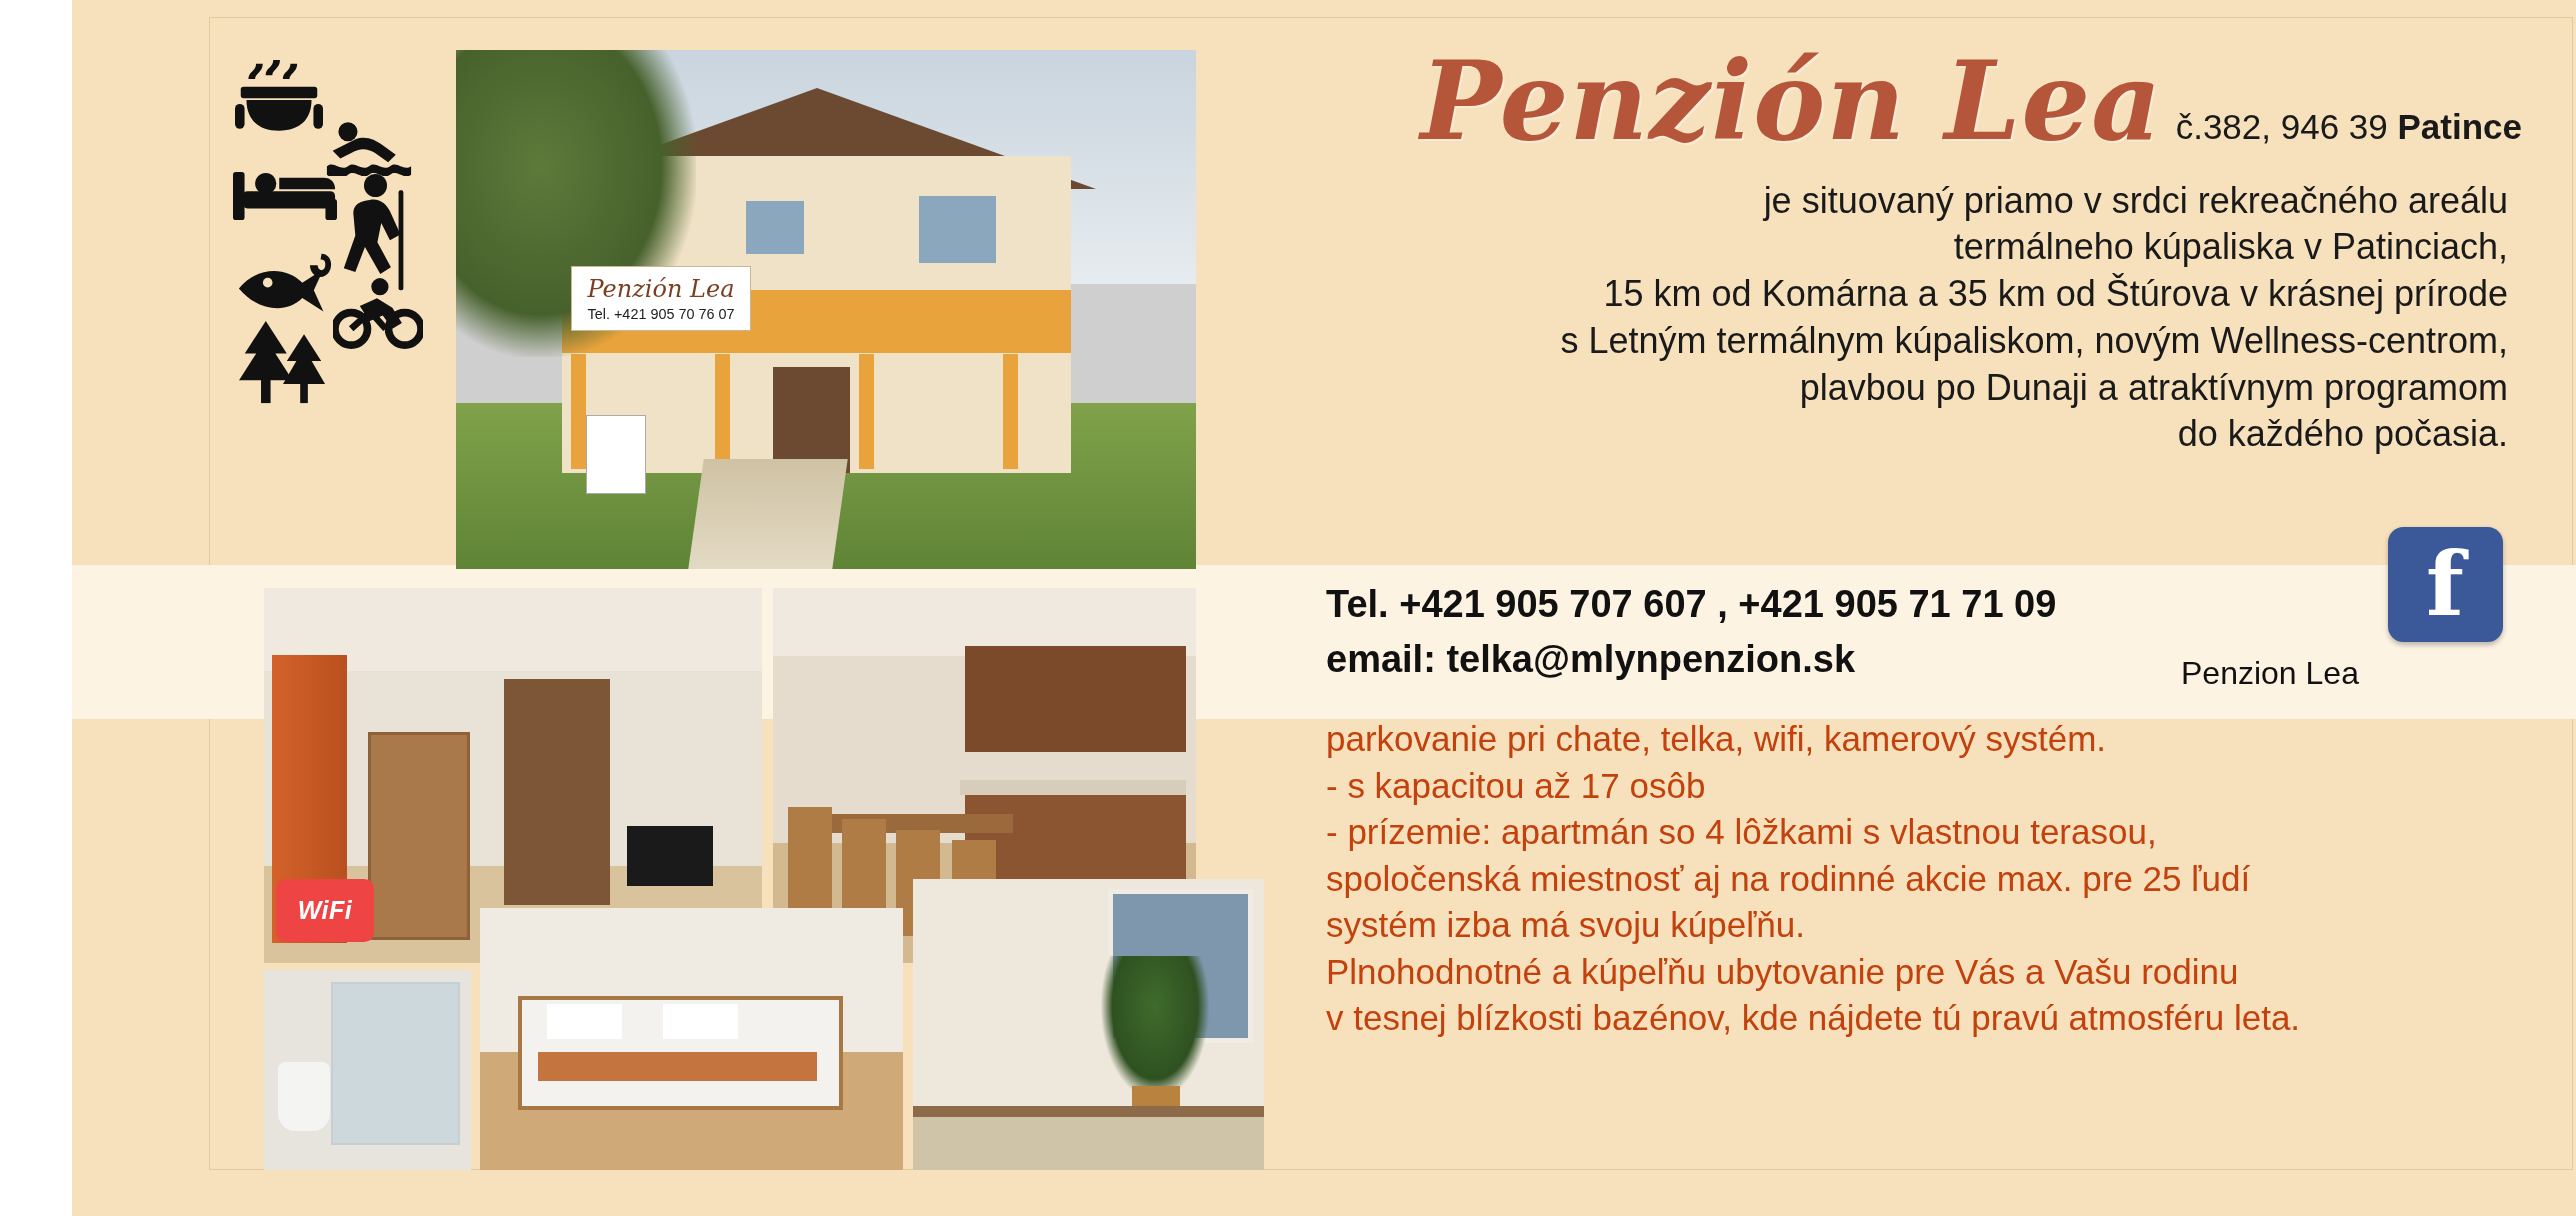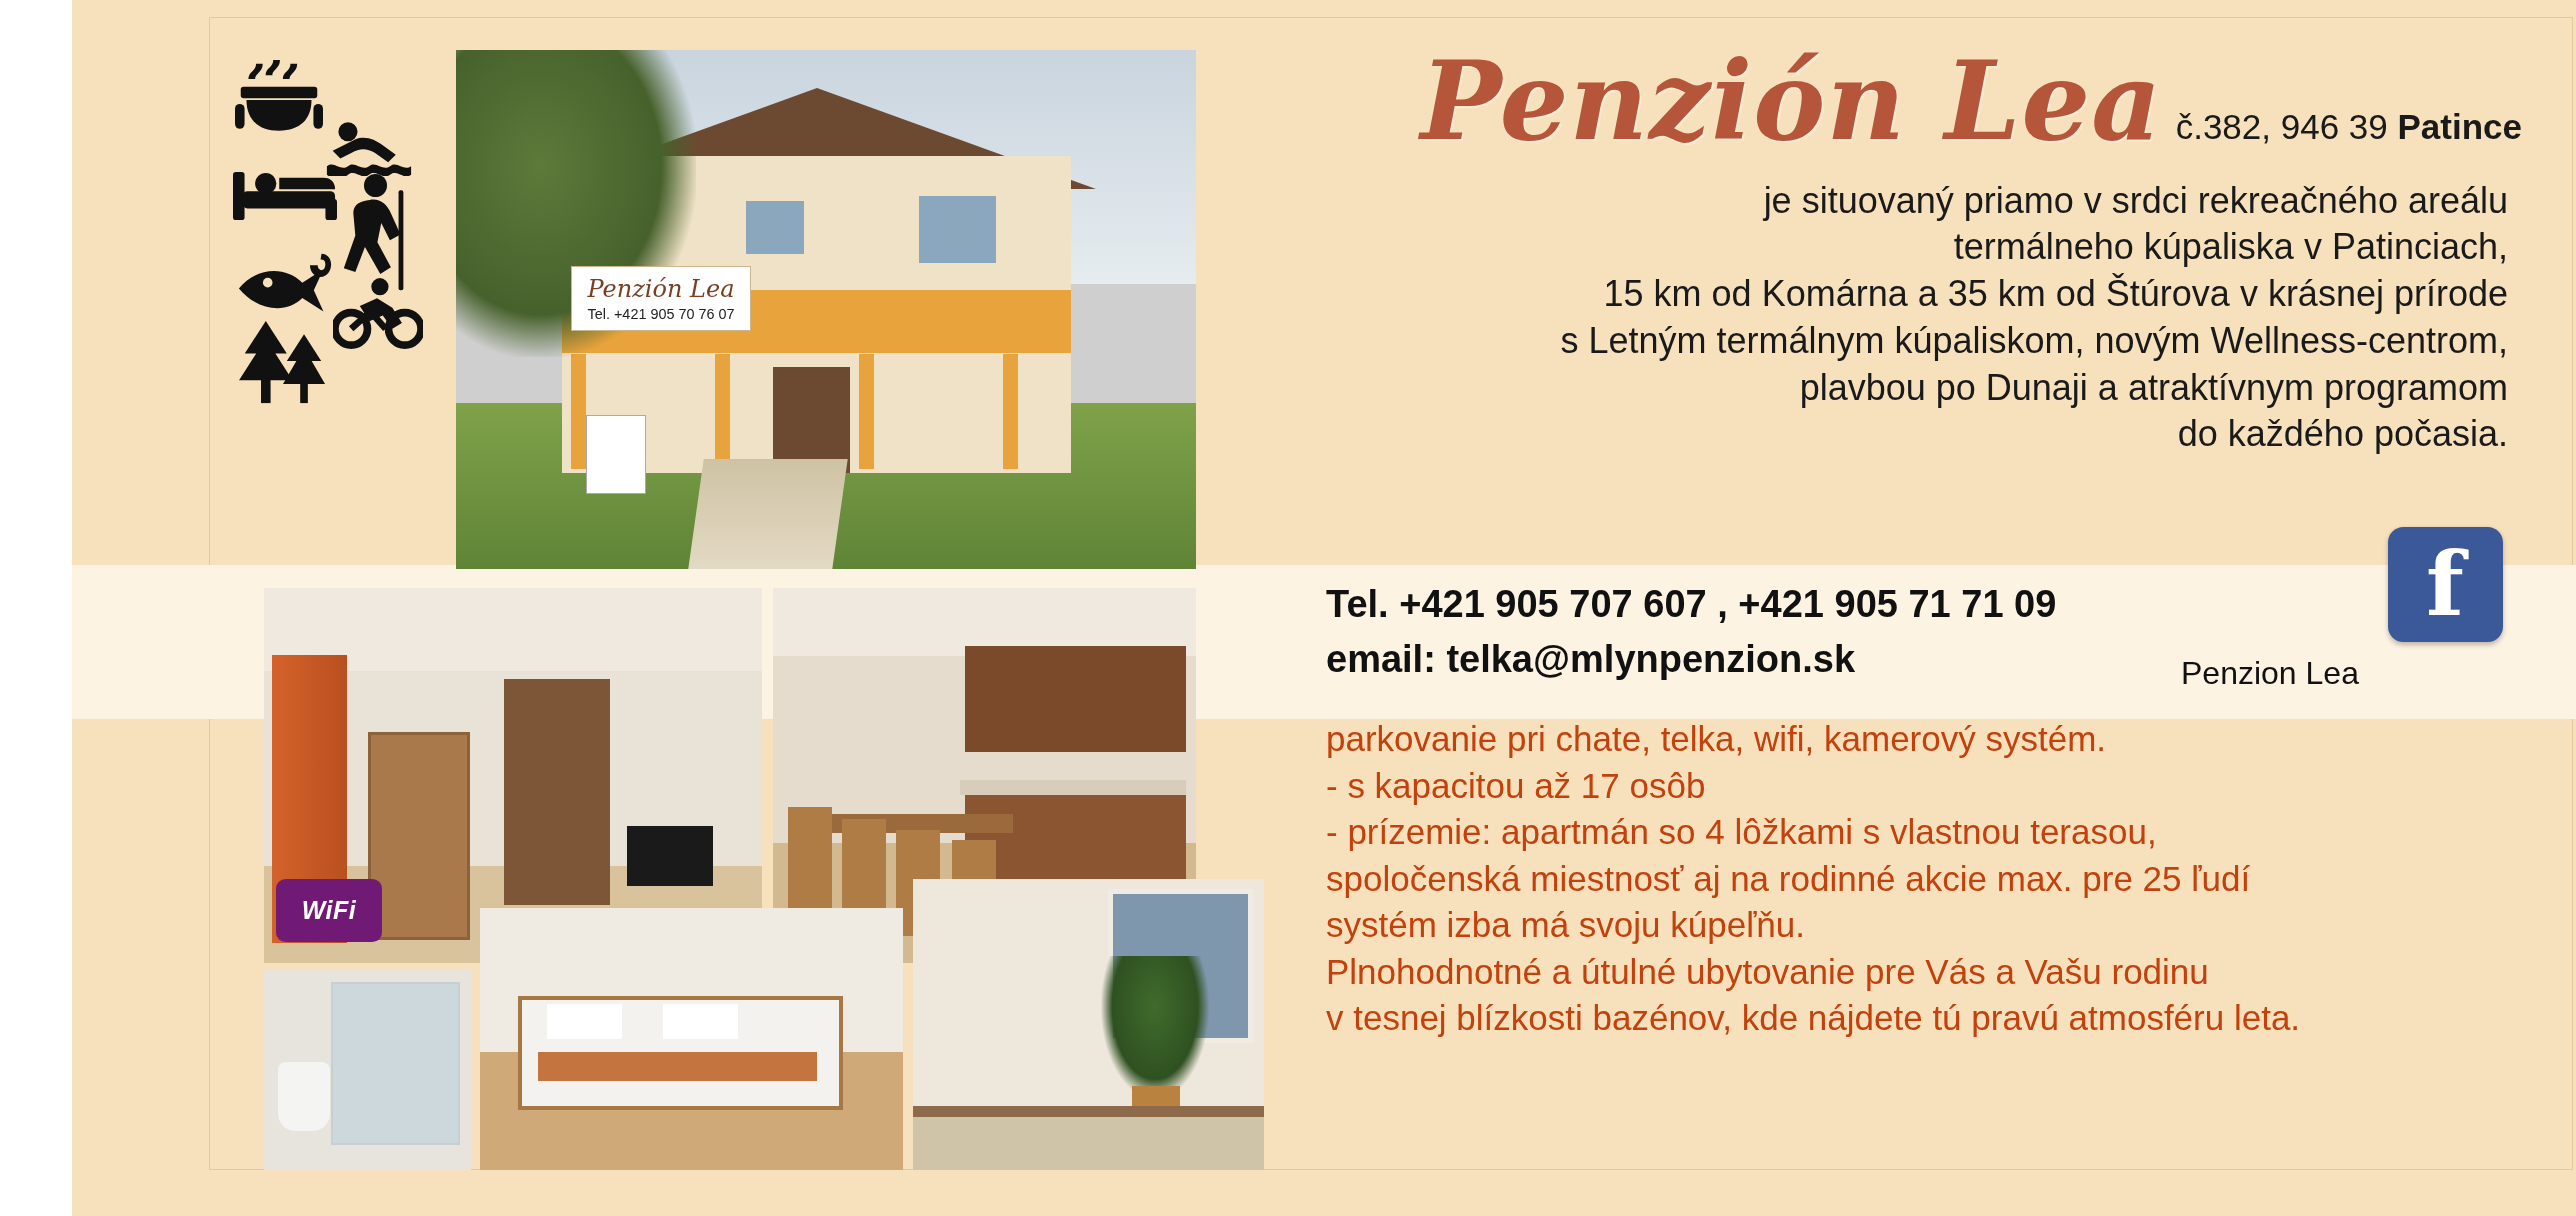--- a/index.html
+++ b/index.html
@@ -166,22 +166,22 @@
   #photo-stairs .wall { position:absolute; left:0; top:0; width:100%; height:100%; background:#eee7dc; }
   #photo-stairs .win  { position:absolute; right:11.5px; top:9.6px; width:135px; height:144px; background:#7e97ad; border:5.8px solid #f0ece3; }
   #photo-stairs .rail { position:absolute; left:0; bottom:53px; width:100%; height:11.5px; background:#8d6b4a; }
   #photo-stairs .floor{ position:absolute; left:0; bottom:0; width:100%; height:53px; background:#cfc3a8; }
   #photo-stairs .plant{ position:absolute; left:187px; top:77px; width:110px; height:144px;
     background: radial-gradient(ellipse at 50% 35%, #3f6b2c 0%, #2f5121 55%, rgba(47,81,33,0) 70%); }
   #photo-stairs .pot { position:absolute; left:219px; top:207px; width:48px; height:40px; background:#b9823f; }
 
   
   #wifi-badge {
-    position: absolute; left: 204px; top: 879px; width: 106px; height: 63px;
-    background: #701a75; border-radius: 9.6px;
+    position: absolute; left: 204px; top: 879px; width: 98px; height: 63px;
+    background: #ef4444; border-radius: 9.6px;
     display: flex; align-items: center; justify-content: center;
     color: #ffffff; font-weight: bold; font-size: 25px; font-style: italic;
     letter-spacing: 0.5px;
   }
 
   
   #right-col {
     position: absolute;
     left: 1163px;
     top: 38px;
@@ -456,19 +456,19 @@
       </div>
     </div>
     <div id="fb-label">Penzion Lea</div>
 
     <div id="details">
       <div>parkovanie pri chate, telka, wifi, kamerový systém.</div>
       <div>- s kapacitou až 17 osôb</div>
       <div>- prízemie: apartmán so 4 lôžkami s vlastnou terasou,</div>
       <div>spoločenská miestnosť aj na rodinné akcie max. pre 25 ľudí</div>
       <div>systém izba má svoju kúpeľňu.</div>
-      <div>Plnohodnotné a útulné ubytovanie pre Vás a Vašu rodinu</div>
+      <div>Plnohodnotné a kúpeľňu ubytovanie pre Vás a Vašu rodinu</div>
       <div>v tesnej blízkosti bazénov, kde nájdete tú pravú atmosféru leta.</div>
     </div>
 
   </div>
 </div>
 
 
 </body></html>

